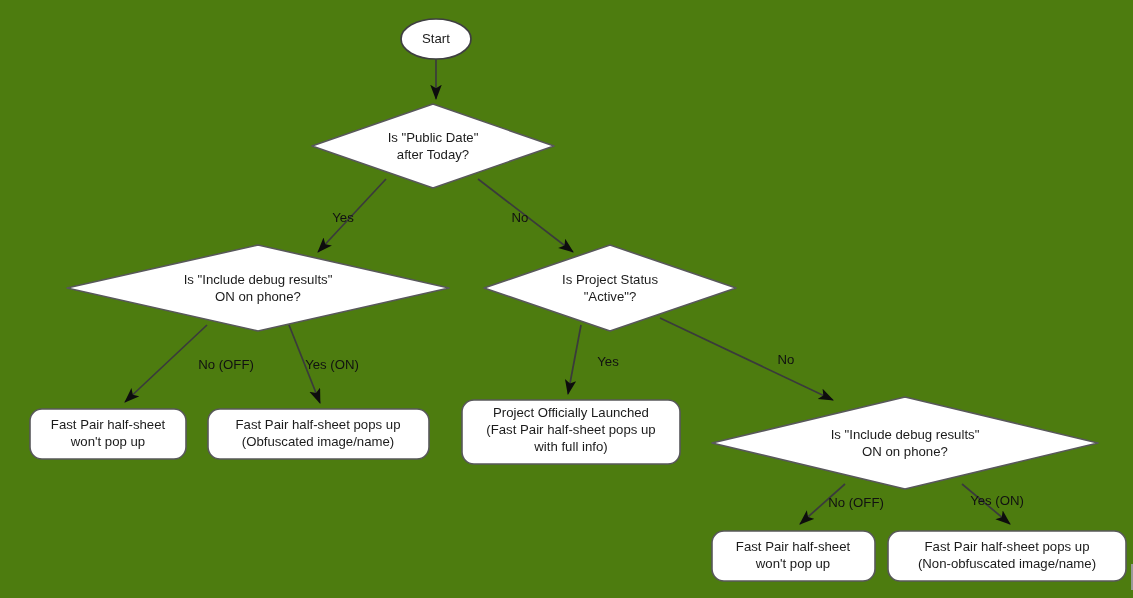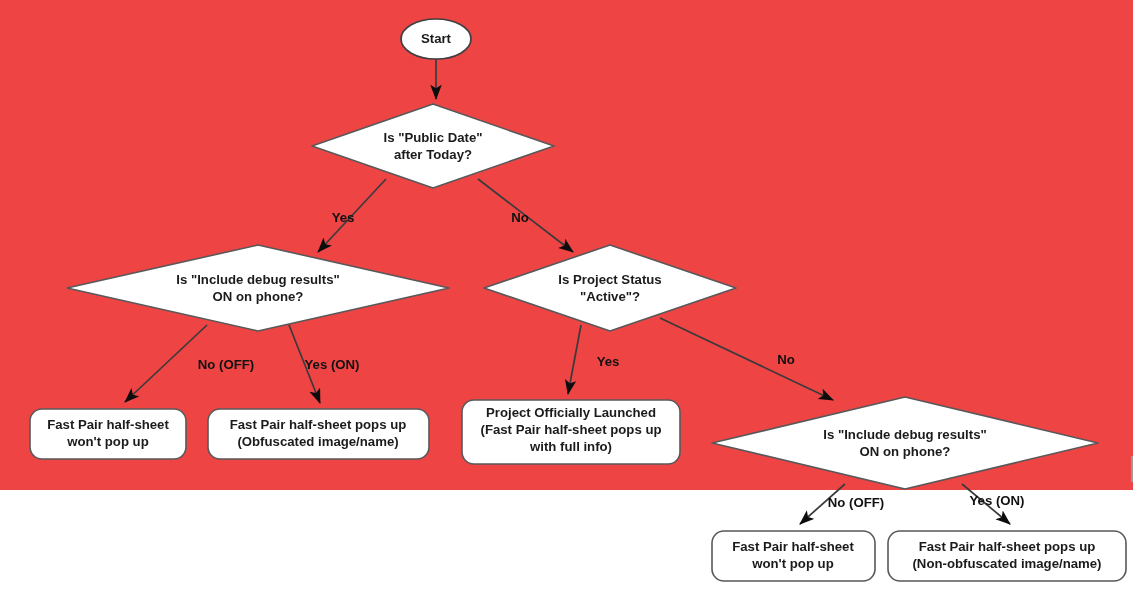--- a/index.html
+++ b/index.html
@@ -9,23 +9,22 @@
   }
   body {
     width: 1133px;
     height: 598px;
     font-family: "Liberation Sans", sans-serif;
     overflow: hidden;
   }
   #flow-root {
     position: relative;
     width: 1133px;
-    height: 490px;
-    background: #ef4444;
-    font-weight: bold;
+    height: 598px;
+    background: #4d7c0f;
   }
   svg#flow-svg {
     position: absolute;
     left: 0;
     top: 0;
     width: 1133px;
     height: 598px;
   }
   .shape-stroke {
     fill: #ffffff;

